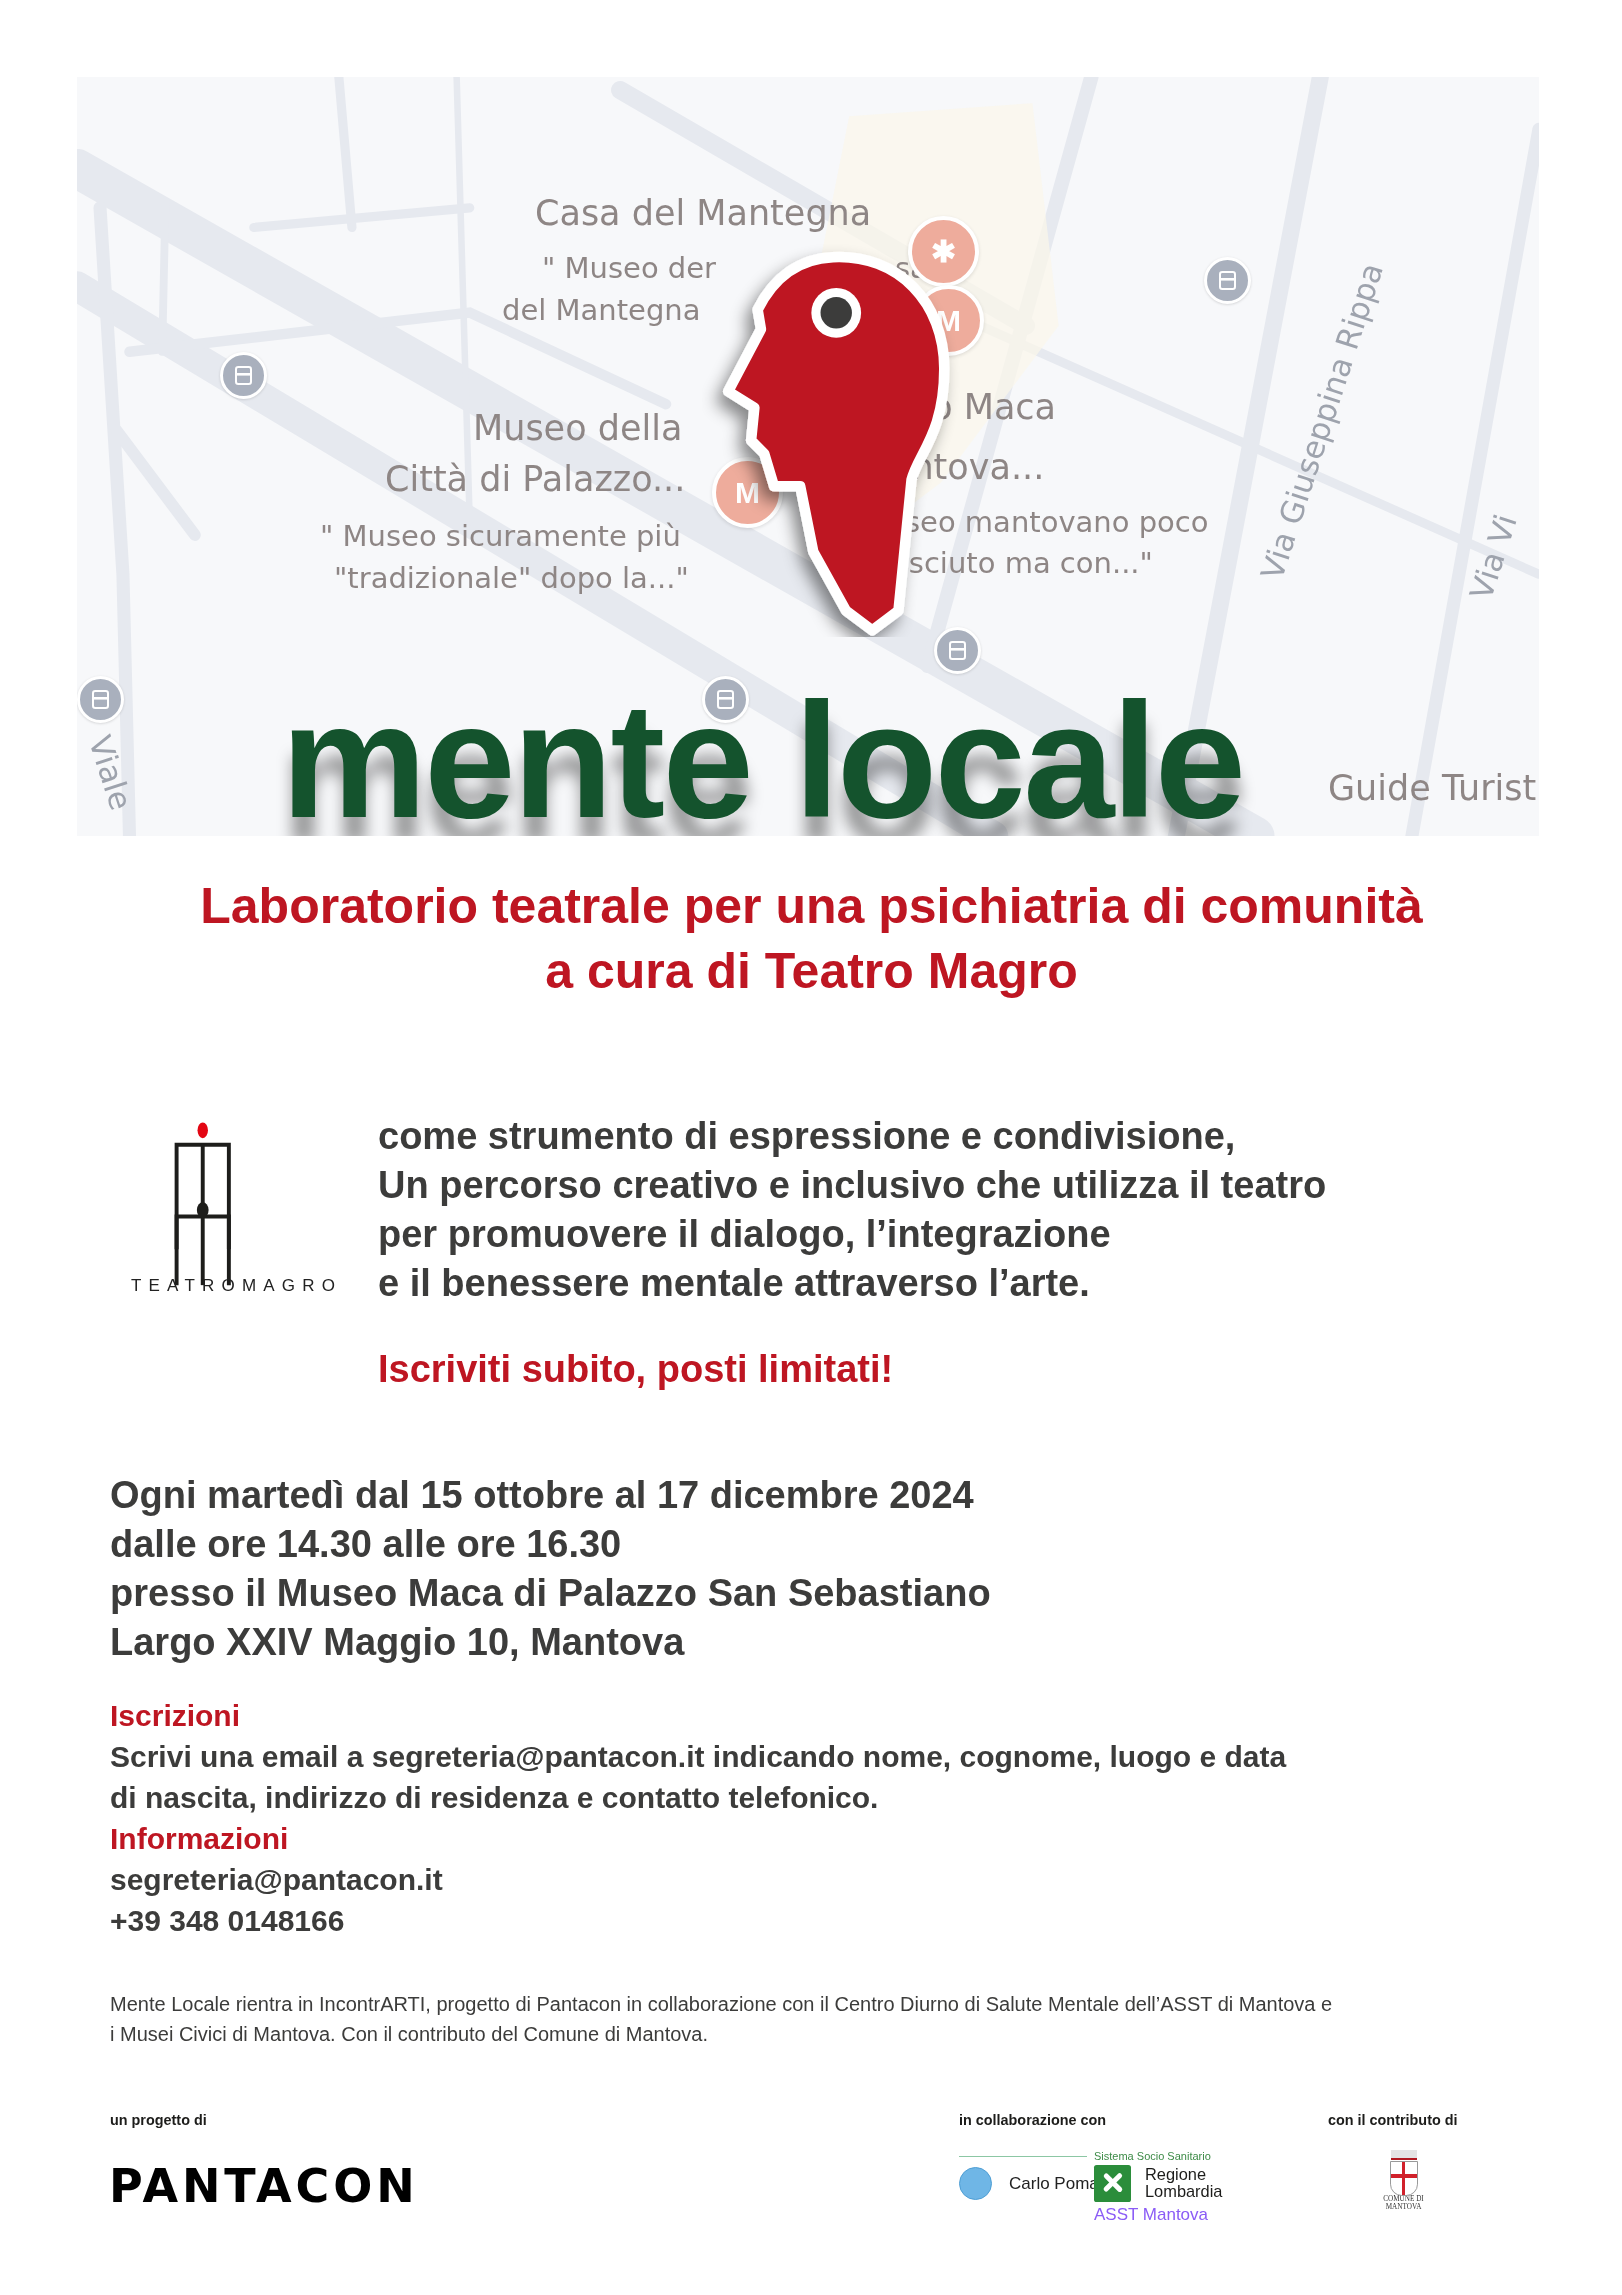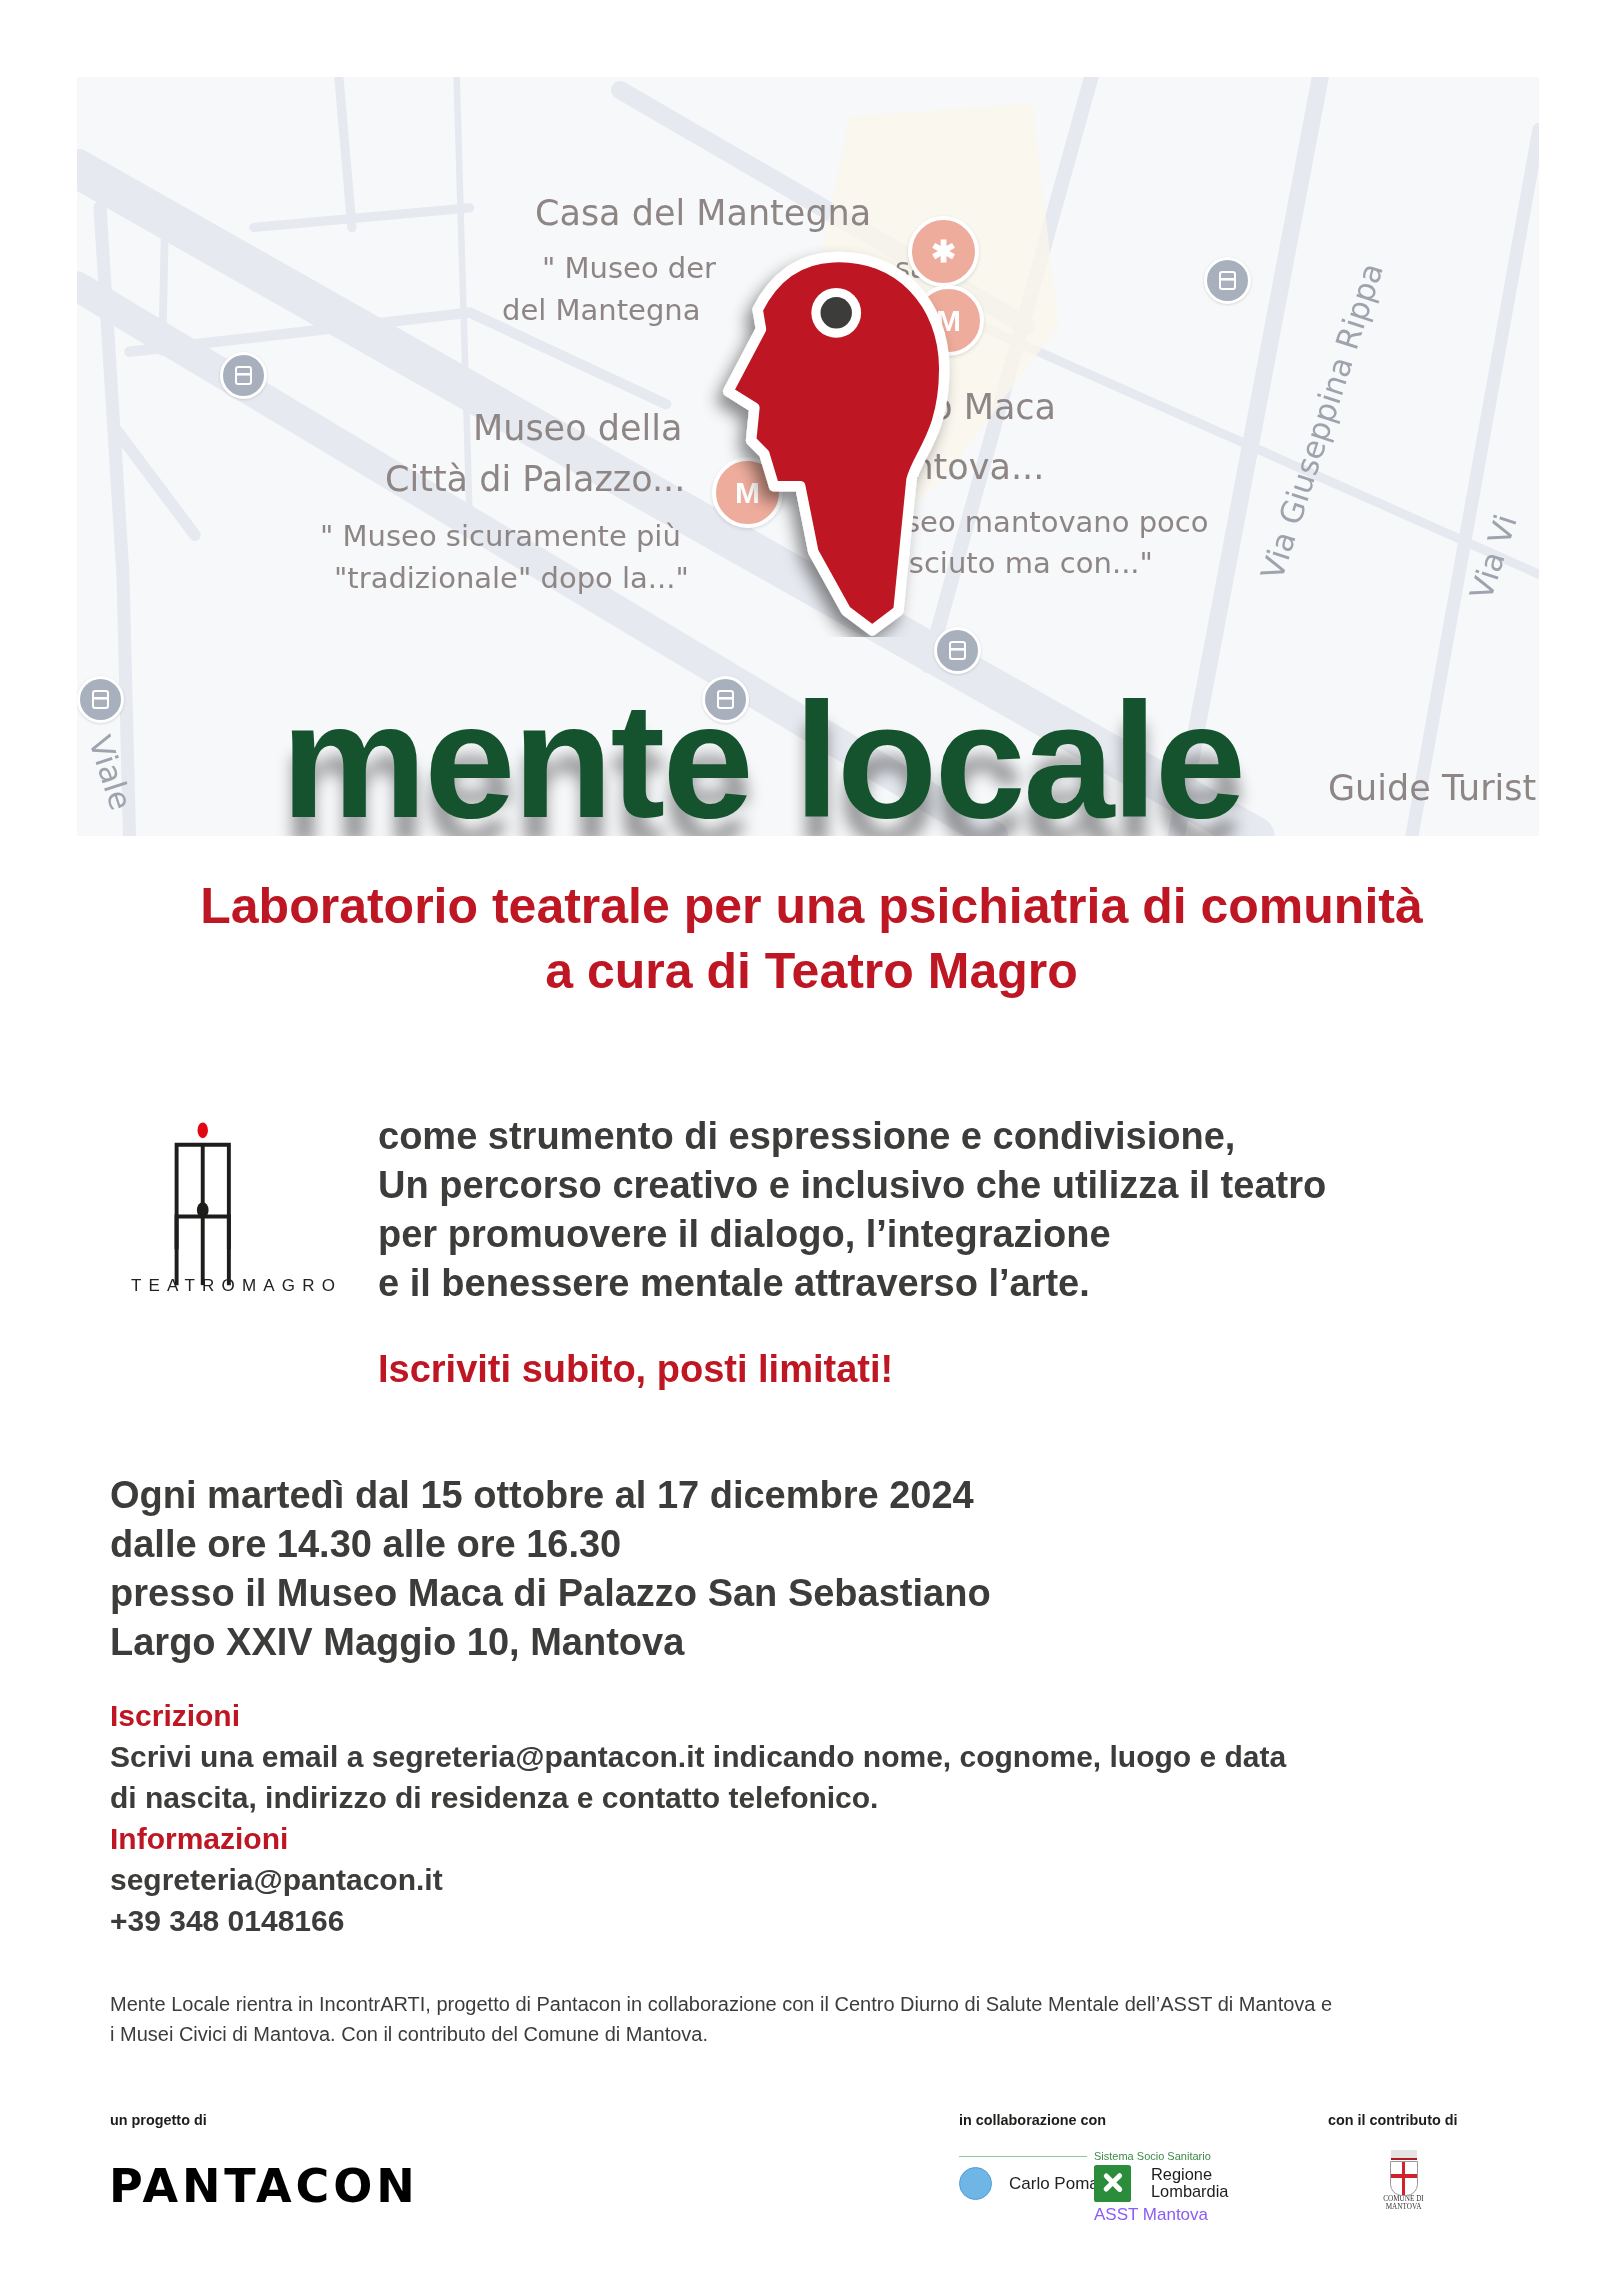--- a/index.html
+++ b/index.html
@@ -64,21 +64,21 @@
               font-weight: bold; }
 
   .carlo { position: absolute; left: 959px; top: 2153px; display: flex; align-items: center; gap: 17px; }
   .carlo .seal { width: 31px; height: 31px; border-radius: 50%; background: #6fb6e6;
                  border: 1.3px solid #4e9ed4; }
   .carlo .txt { font-size: 17px; color: #222; }
   .carlo-line { position: absolute; left: 959px; top: 2156px; width: 128px; height: 1.3px; background: #8cc7a4; }
 
   .rl { position: absolute; left: 1094px; top: 2150px; }
   .rl .sss { font-size: 11px; color: #3d8b47; white-space: nowrap; }
-  .rl .row { display: flex; align-items: center; gap: 20px; margin-top: 2.6px; }
+  .rl .row { display: flex; align-items: center; gap: 14px; margin-top: 2.6px; }
   .rl .box { width: 37px; height: 37px; background: #2b8d3b; border-radius: 2.6px; position: relative; }
   .rl .box::before, .rl .box::after { content: ""; position: absolute; left: 6.5px; top: 15.7px;
              width: 23.6px; height: 5.2px; background: #fff; border-radius: 2.6px; transform: rotate(45deg); }
   .rl .box::after { transform: rotate(-45deg); }
   .rl .name { font-size: 16.4px; line-height: 17px; color: #1d1d1b; }
   .rl .asst { font-size: 17px; color: #8b5cf6; margin-top: 3.9px; }
 
   .comune { position: absolute; left: 1374px; top: 2150px; width: 59px; text-align: center; }
   .comune .crest { width: 26px; height: 33px; margin: 0 auto; border: 1.3px solid #999;
                    border-radius: 0 0 11.8px 11.8px; position: relative; background: #fff; }

